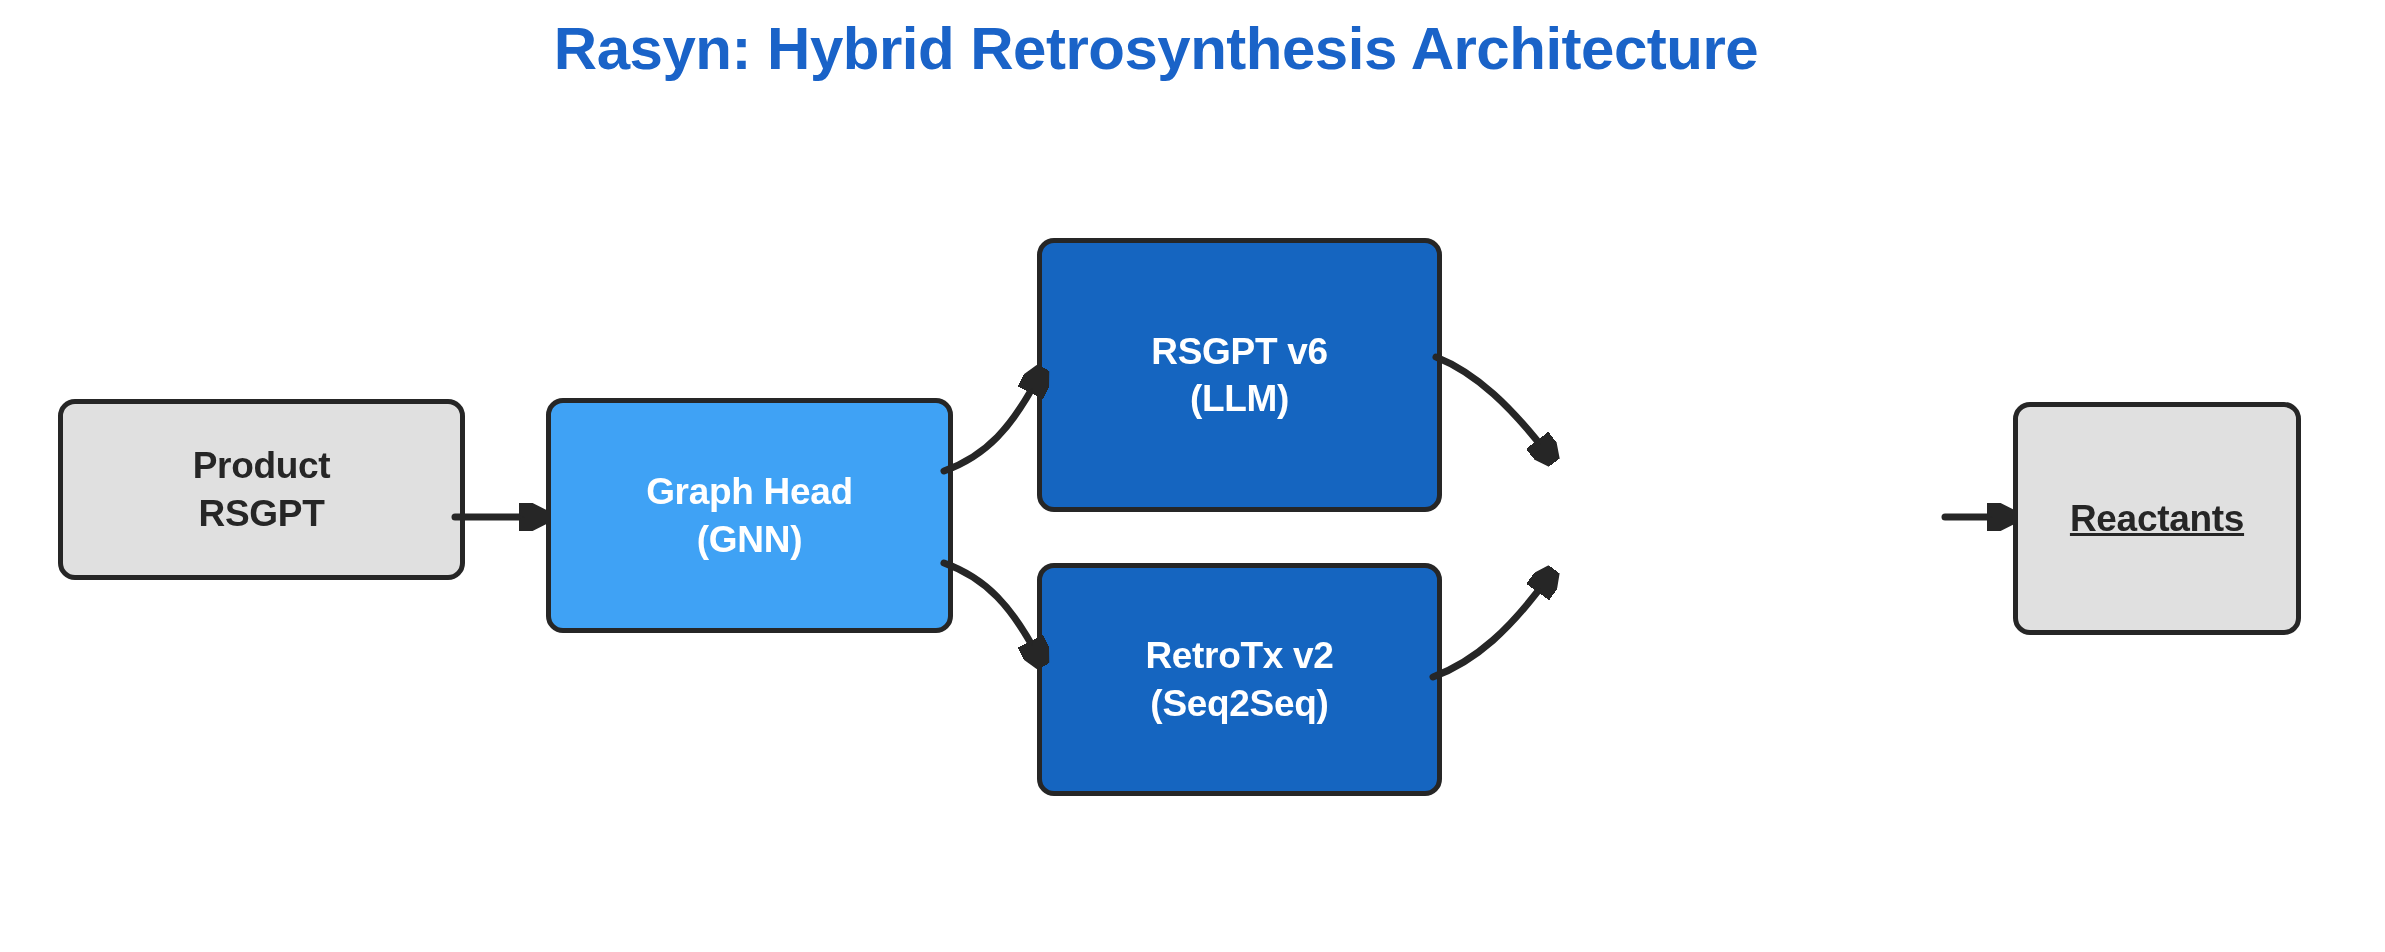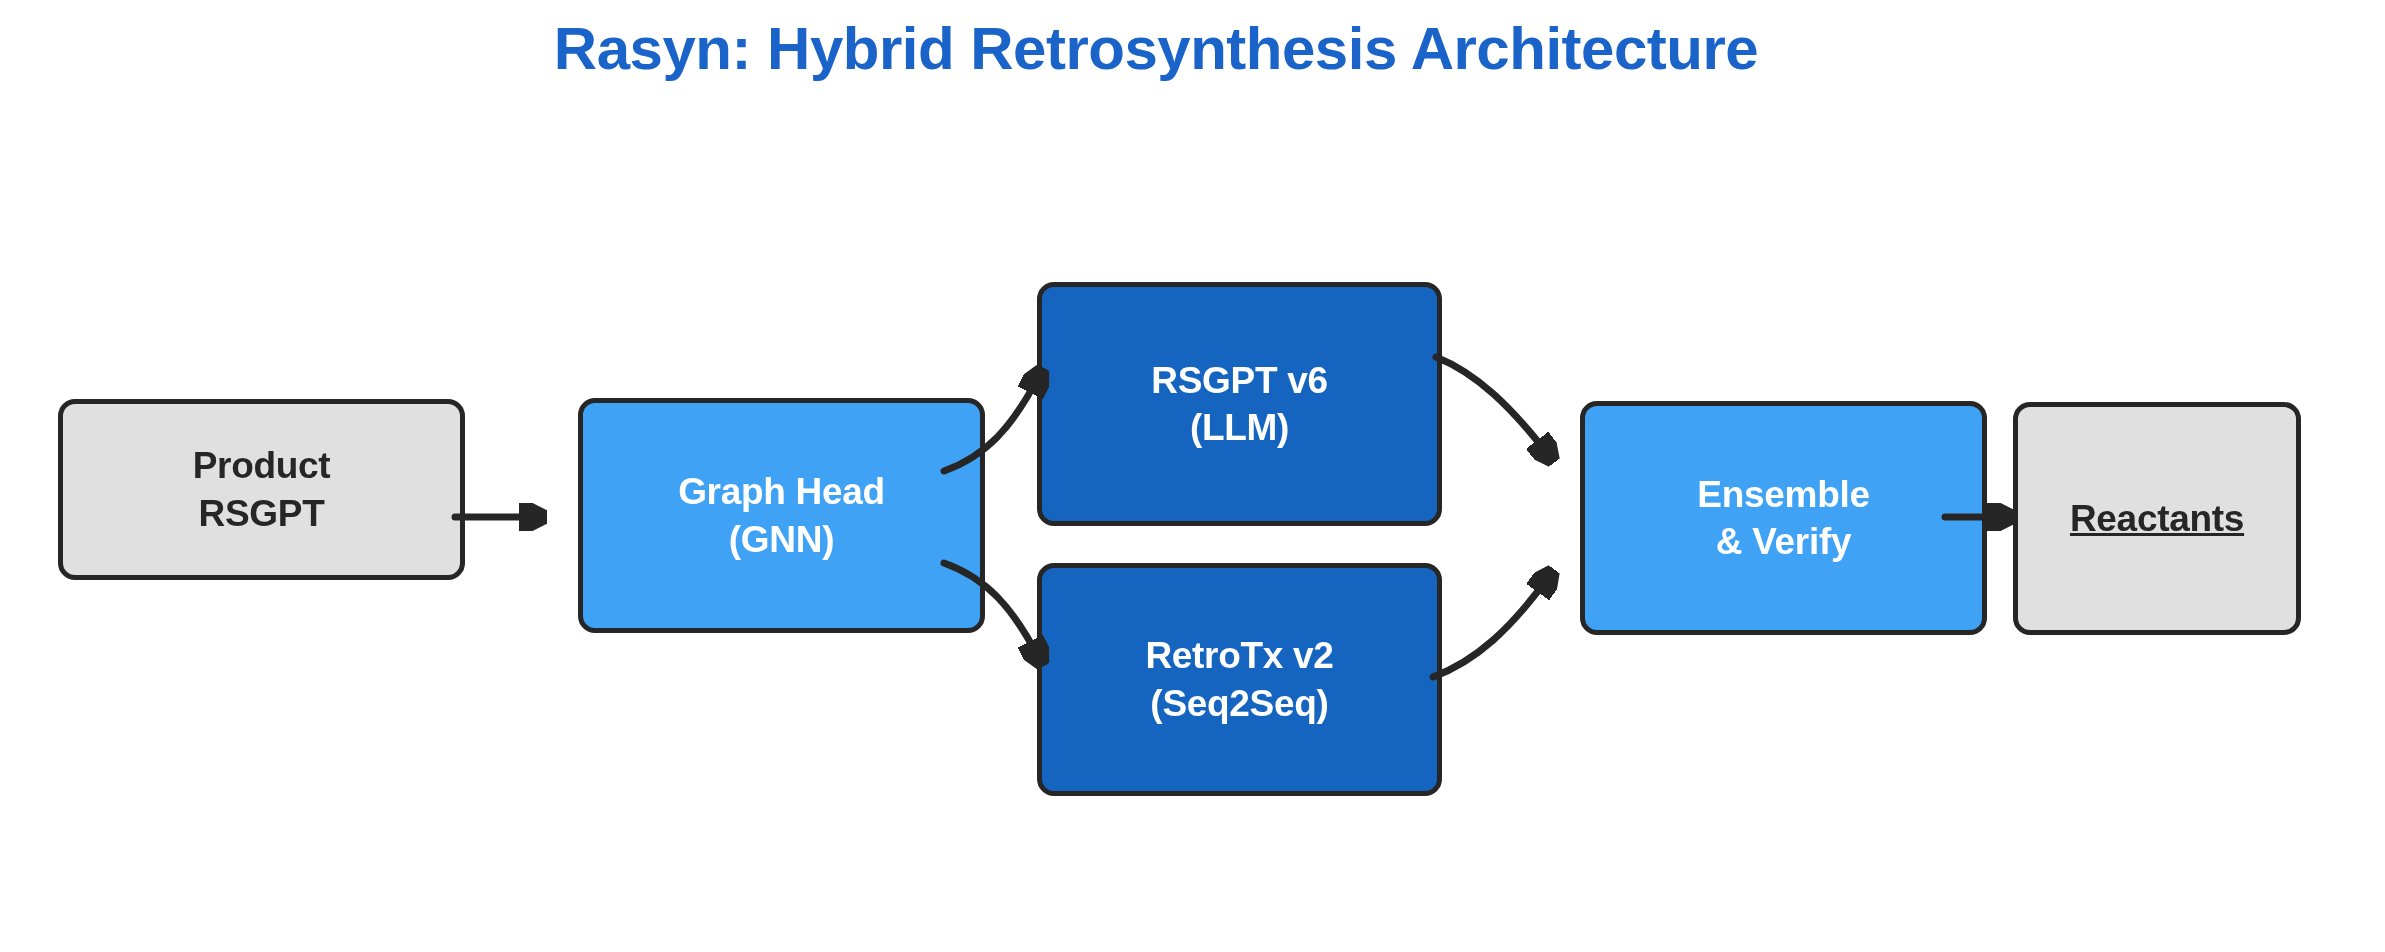--- a/index.html
+++ b/index.html
@@ -41,26 +41,26 @@
     text-align:center;
   }
   .node .label{
     font-size:37px;
     font-weight:700;
     line-height:1.28;
     letter-spacing:-0.3px;
   }
   .node .label span{display:block;}
   .node.gray{background:var(--gray);color:var(--ink);}
-  .node.light-blue{background:var(--light-blue);color:var(--white-text);margin-left:32px;}
+  .node.light-blue{background:var(--light-blue);color:var(--white-text);}
   .node.dark-blue{background:var(--dark-blue);color:var(--white-text);}
 
   #node-product   {left:58px;  top:399px; width:407px; height:181px;}
   #node-graphhead {left:546px; top:398px; width:407px; height:235px;}
-  #node-rsgpt     {left:1037px;top:238px; width:405px; height:244px;margin-top:44px;}
+  #node-rsgpt     {left:1037px;top:238px; width:405px; height:274px;}
   #node-retrotx   {left:1037px;top:563px; width:405px; height:233px;justify-content:center;}
   #node-ensemble  {left:1548px;top:401px; width:407px; height:234px;}
   #node-reactants {left:2013px;top:402px; width:288px; height:233px;text-decoration:underline;}
 
   .edges{
     position:absolute;
     left:0;top:0;
     width:2385px;height:952px;
     pointer-events:none;
   }
@@ -99,26 +99,20 @@
     </div>
   </div>
 
   <div class="node dark-blue" id="node-retrotx">
     <div class="label">
       <span>RetroTx v2</span>
       <span>(Seq2Seq)</span>
     </div>
   </div>
 
-  <div class="node light-blue" id="node-ensemble">
-    <div class="label">
-      <span>Ensemble</span>
-      <span>&amp; Verify</span>
-    </div>
-  </div>
 
   <div class="node gray" id="node-reactants">
     <div class="label">
       <span>Reactants</span>
       <span></span>
     </div>
   </div>
 
   <svg class="edges" viewBox="0 0 2385 952" xmlns="http://www.w3.org/2000/svg">
     <defs>

